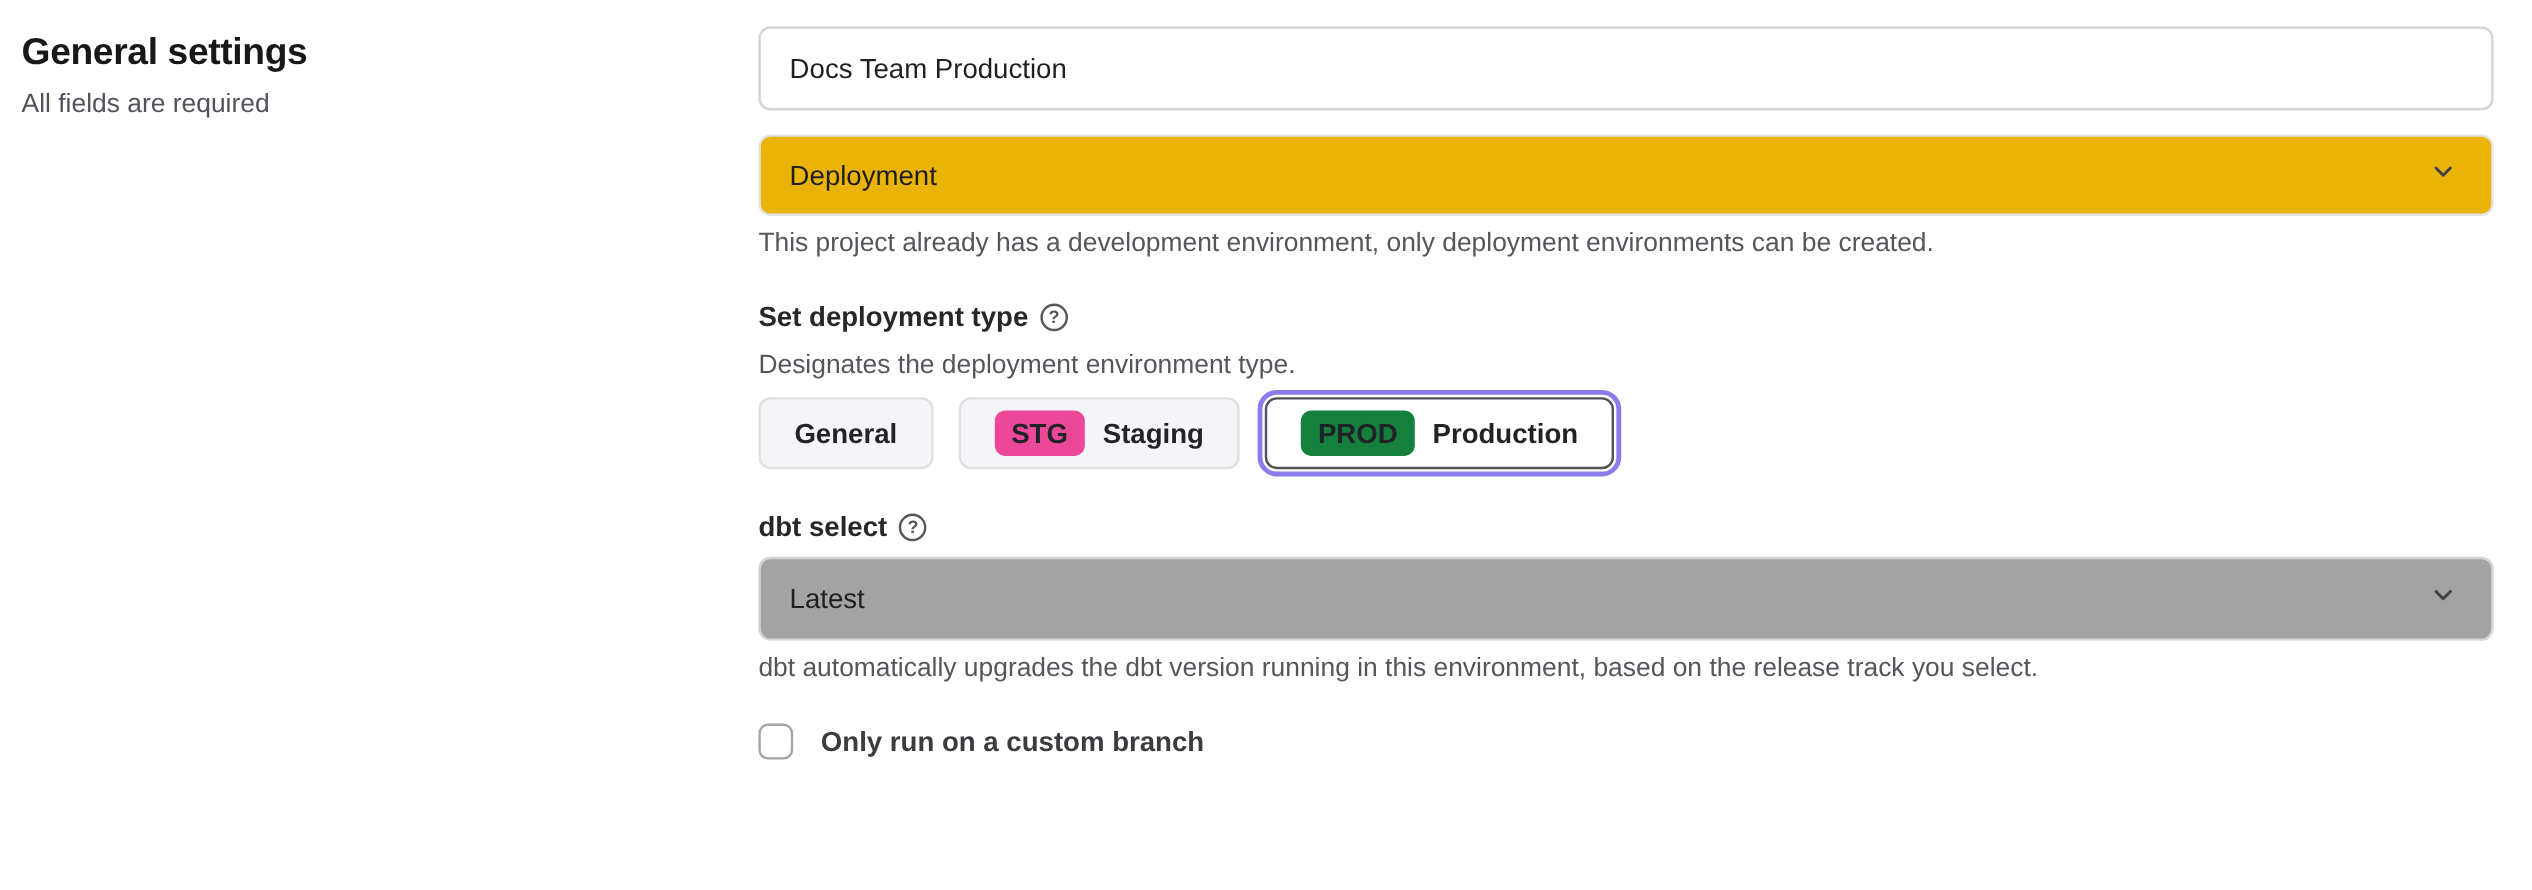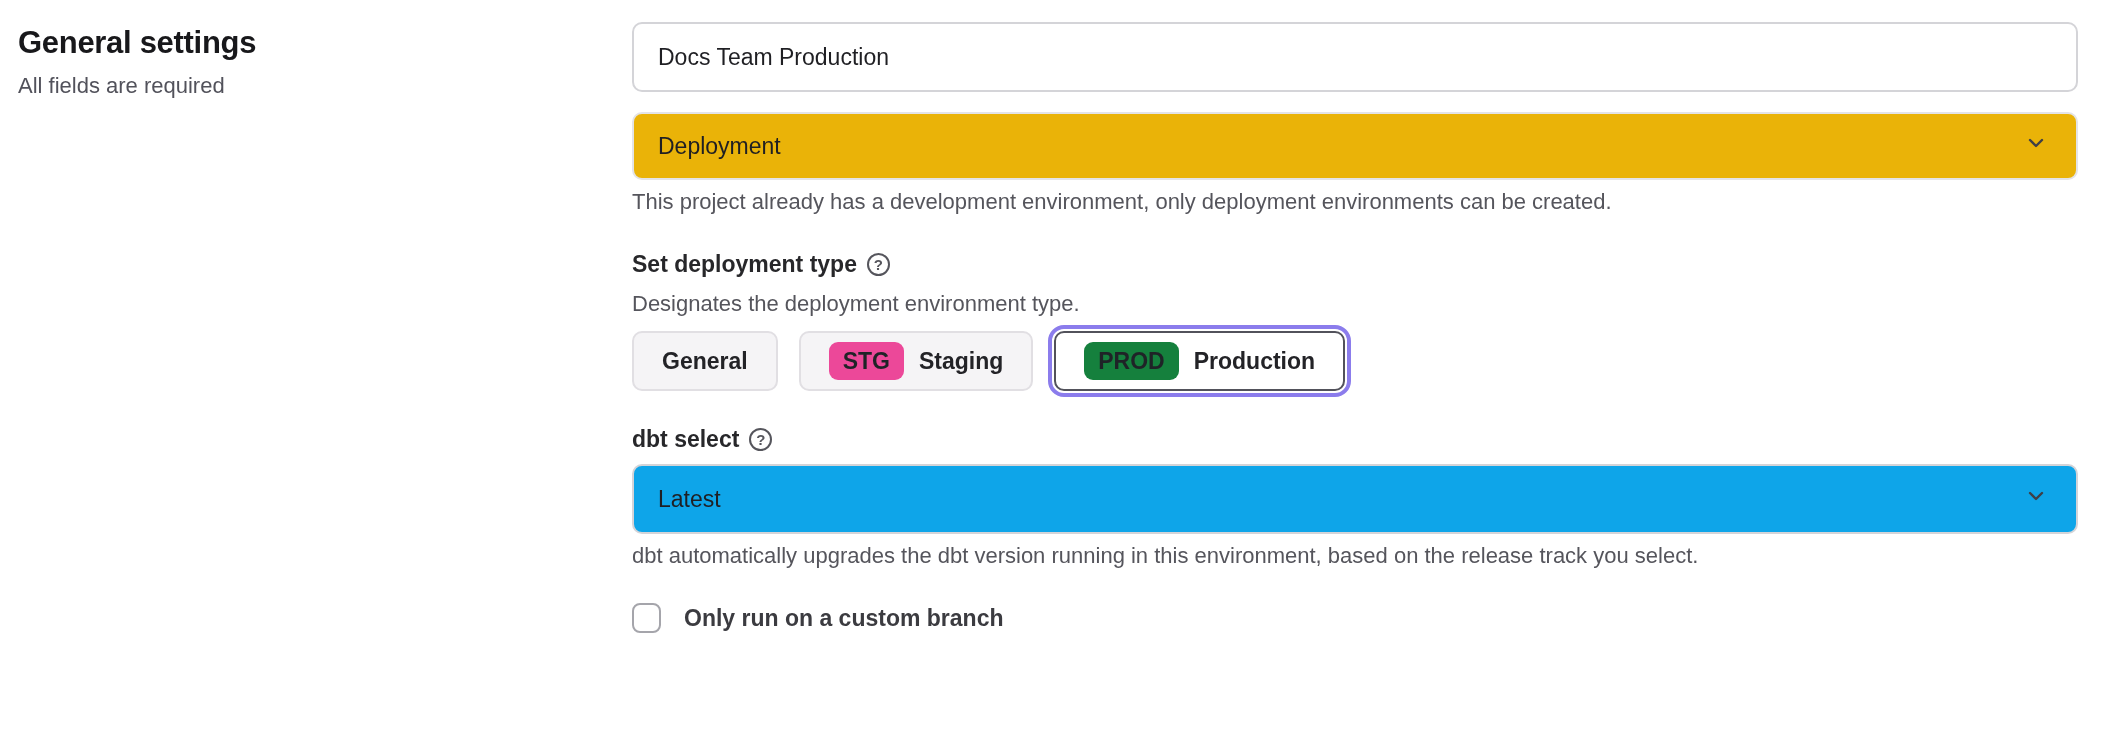--- a/index.html
+++ b/index.html
@@ -63,21 +63,21 @@
     color: #1f1f23;
     background: #fff;
     outline: none;
   }
 
   .select-box {
     width: 100%;
     height: 68px;
     border: 2px solid #d4d4d8;
     border-radius: 10px;
-    background: #0ea5e9;
+    background: #a3a3a3;
     display: flex;
     align-items: center;
     justify-content: space-between;
     padding: 0 24px;
     font-size: 23px;
     color: #1f1f23;
     cursor: pointer;
   }
   .select-box.disabled {
     background: #eab308;

